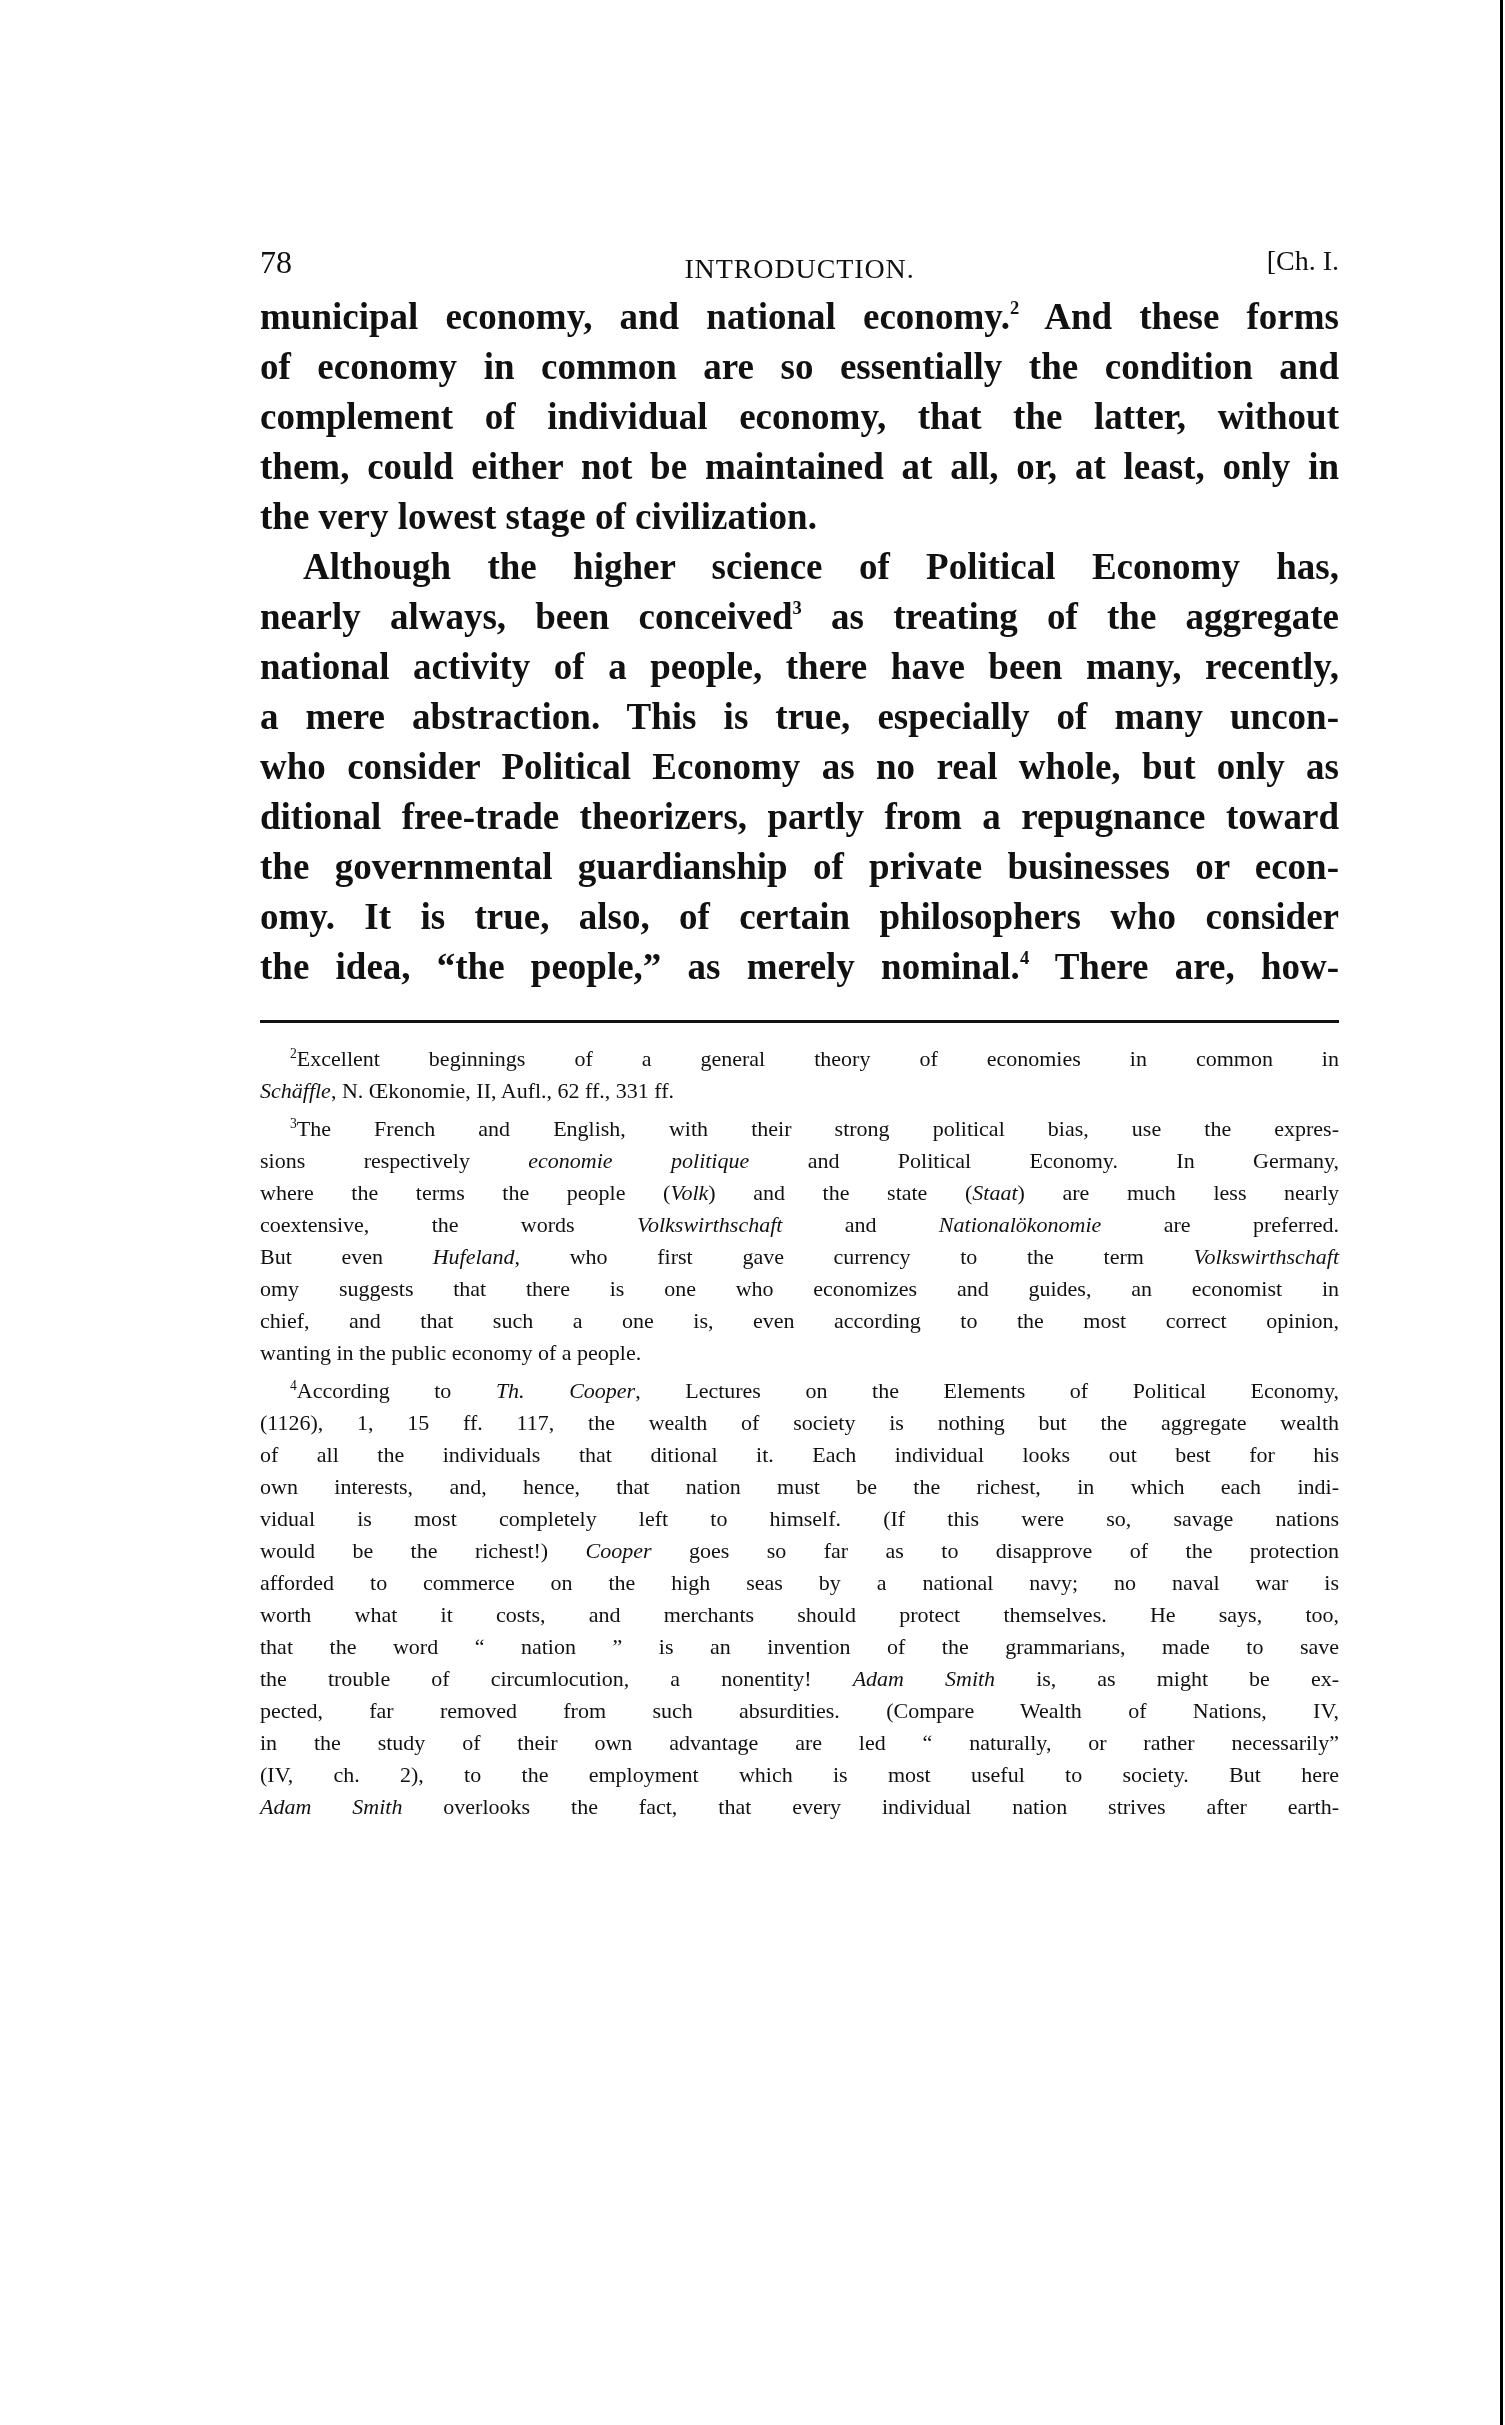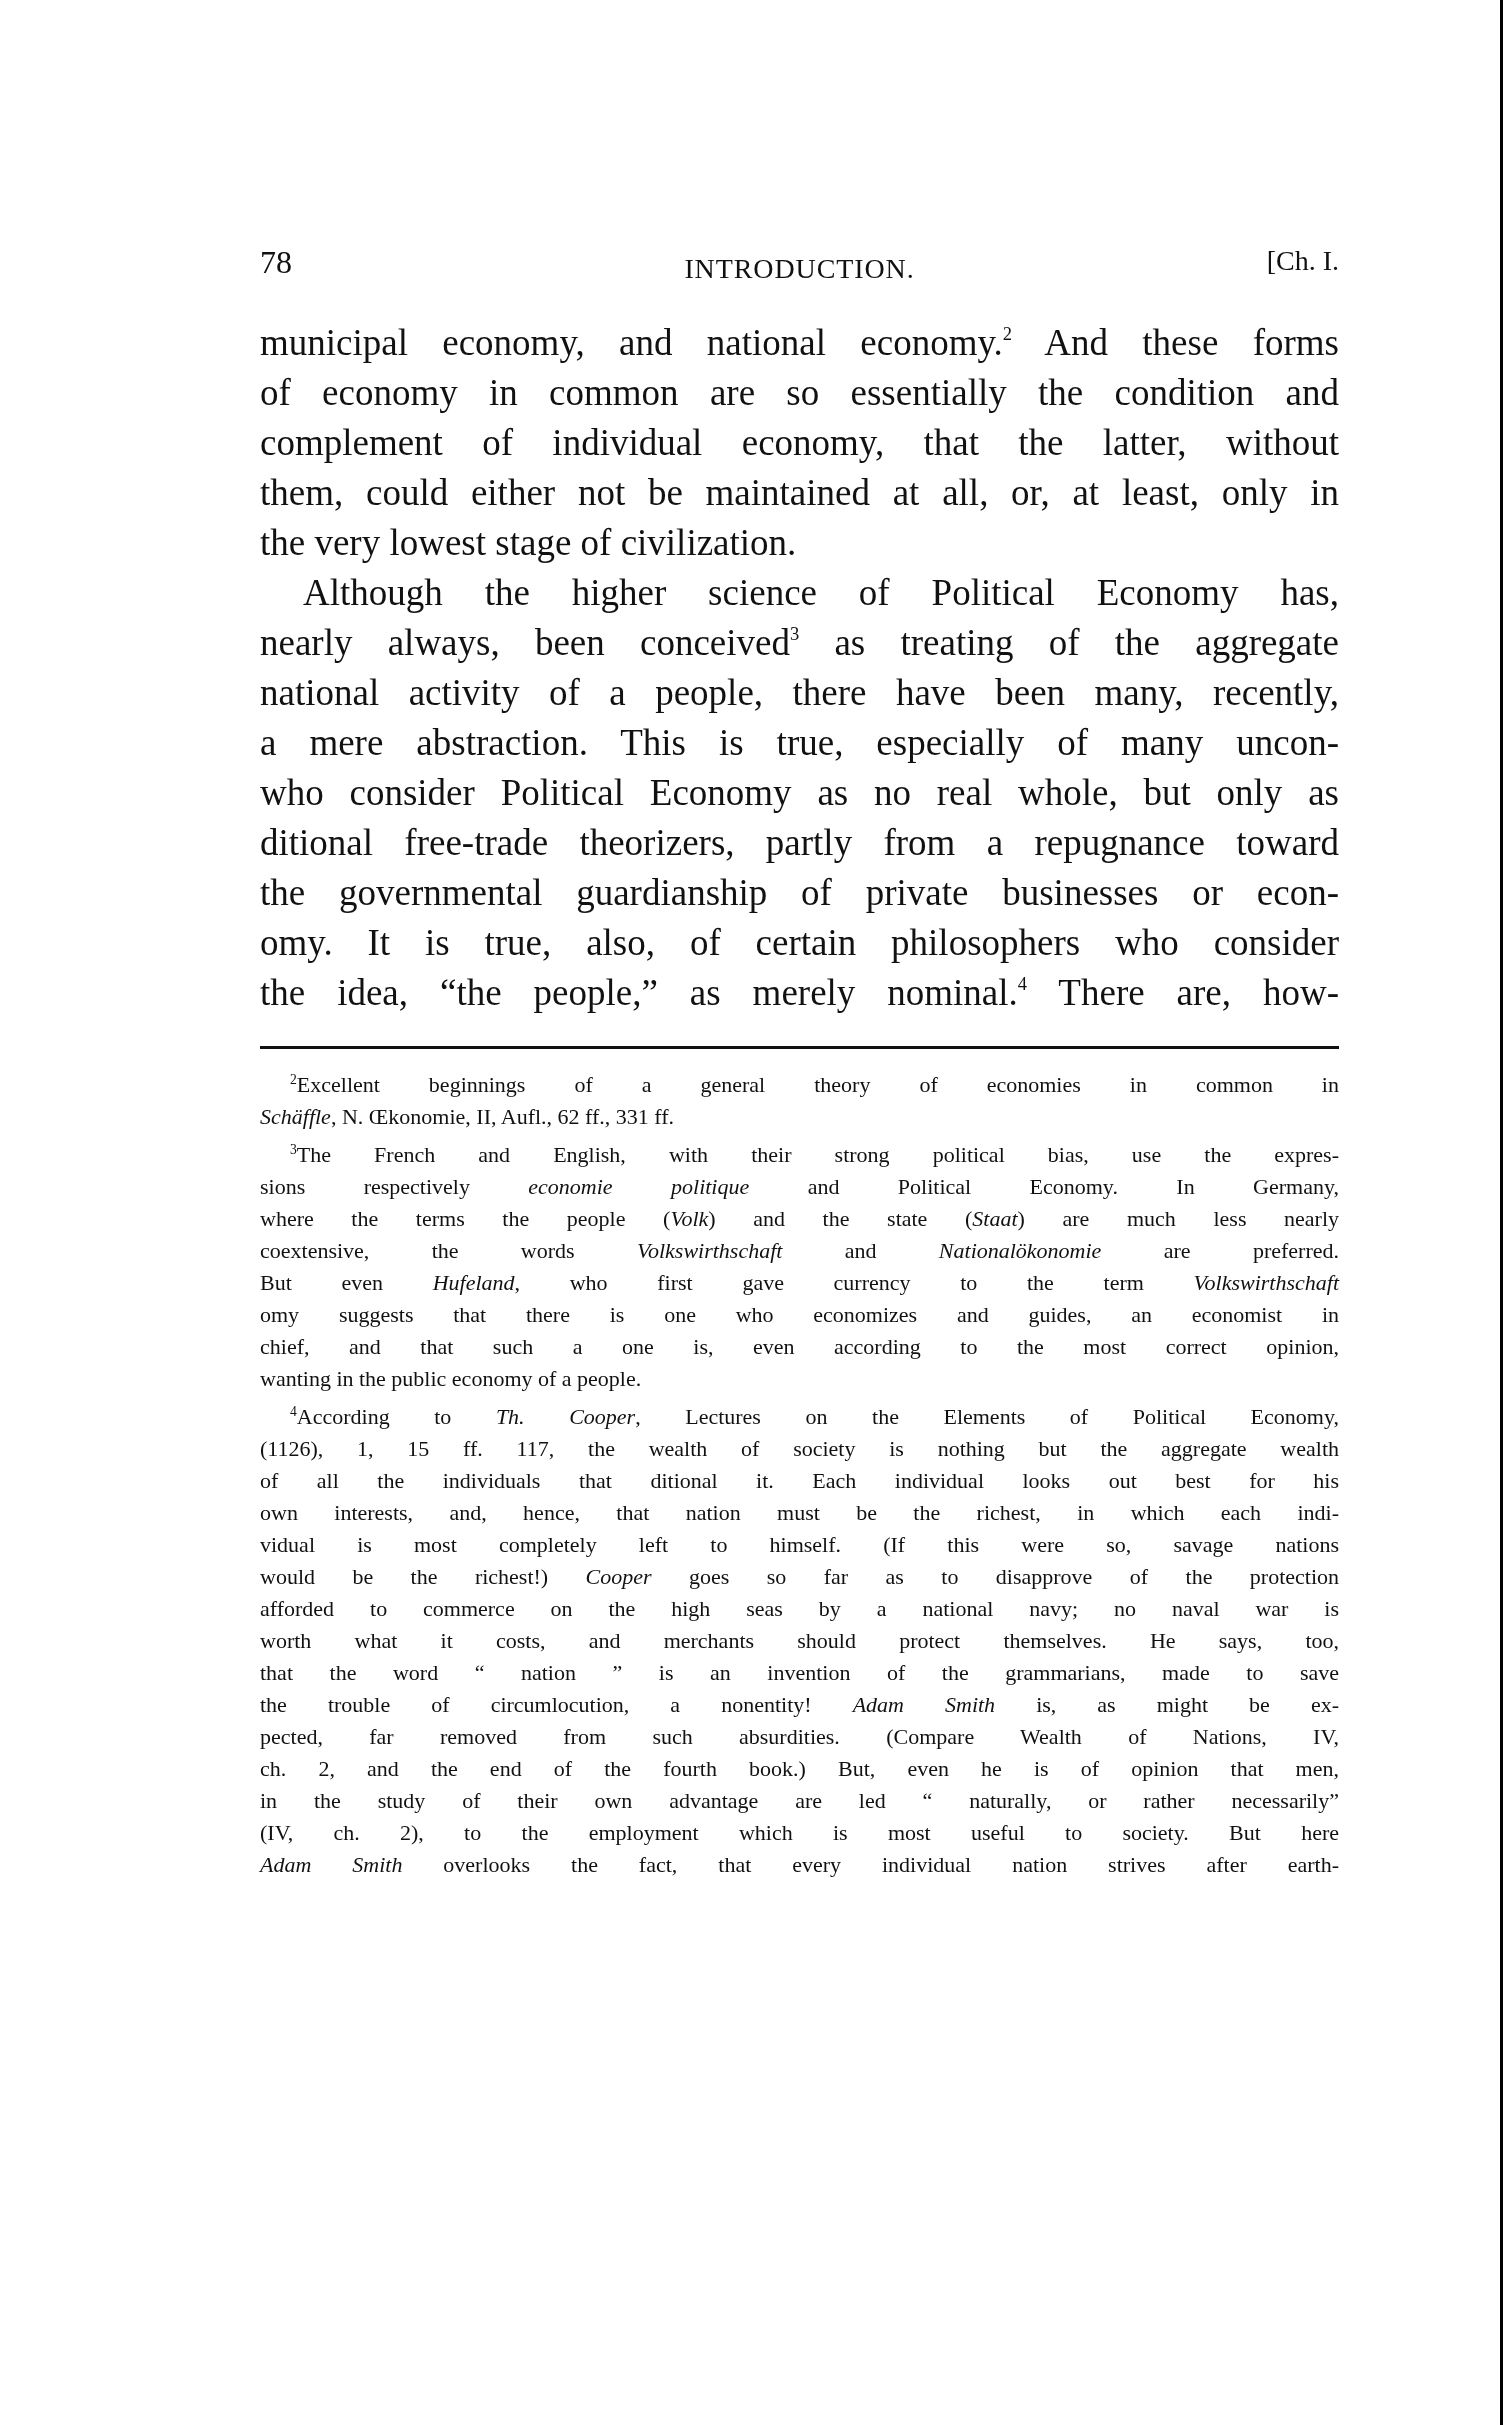--- a/index.html
+++ b/index.html
@@ -3,21 +3,21 @@
 <meta charset="utf-8">
 <style>
   html, body { margin: 0; padding: 0; background: #ffffff; }
   body { width: 1505px; height: 2426px; position: relative; overflow: hidden; color: #111; }
   .edge-line { position: absolute; left: 1500px; top: 0; width: 2.8px; height: 2426px; background: #000; }
   .page { position: absolute; left: 260px; top: 236px; width: 1079px; font-family: "Liberation Serif", "DejaVu Serif", serif; }
   .header { position: relative; height: 56px; font-size: 28px; }
   .header .pnum { position: absolute; left: 0; top: 7.5px; font-size: 32px; }
   .header .title { position: absolute; left: 0; right: 0; top: 17px; text-align: center; letter-spacing: 0.9px; }
   .header .chap { position: absolute; right: 0; top: 9.4px; }
-  .body { margin-top: 26px; font-size: 37px; line-height: 50px; text-align: justify; }
+  .body { font-size: 37px; line-height: 50px; text-align: justify; font-weight: bold; }
   .body p { margin: 0; }
   .line { display: block; text-align: justify; text-align-last: justify; white-space: nowrap; }
   .line.last { text-align-last: left; }
   sup { font-size: 0.5em; vertical-align: 0.8em; line-height: 0; }
   .rule { margin-top: 28px; height: 2.8px; background: #111; width: 100%; }
   .notes { margin-top: 20.6px; font-size: 22px; line-height: 32px; }
   .note { margin: 0 0 5.6px 0; }
   .note .line:first-child { padding-left: 30px; }
   .note sup { font-size: 0.62em; vertical-align: 0.6em; }
   i { font-style: italic; }
@@ -80,20 +80,19 @@
       <span class="line">(1126), 1, 15 ff. 117, the wealth of society is nothing but the aggregate wealth</span>
       <span class="line">of all the individuals that ditional it. Each individual looks out best for his</span>
       <span class="line">own interests, and, hence, that nation must be the richest, in which each indi-</span>
       <span class="line">vidual is most completely left to himself. (If this were so, savage nations</span>
       <span class="line"><span>would be the richest!) </span><i>Cooper</i><span> goes so far as to disapprove of the protection</span></span>
       <span class="line">afforded to commerce on the high seas by a national navy; no naval war is</span>
       <span class="line">worth what it costs, and merchants should protect themselves. He says, too,</span>
       <span class="line">that the word “ nation ” is an invention of the grammarians, made to save</span>
       <span class="line"><span>the trouble of circumlocution, a nonentity! </span><i>Adam Smith</i><span> is, as might be ex-</span></span>
       <span class="line">pected, far removed from such absurdities. (Compare Wealth of Nations, IV,</span>
-      <span class="line">ch. 2, and the end of the fourth book.) But, even he is of opinion that men,</span>
       <span class="line">in the study of their own advantage are led “ naturally, or rather necessarily”</span>
       <span class="line">(IV, ch. 2), to the employment which is most useful to society. But here</span>
       <span class="line"><i>Adam Smith</i><span> overlooks the fact, that every individual nation strives after earth-</span></span>
     </div>
   </div>
 </div>
 
 
 </body></html>

